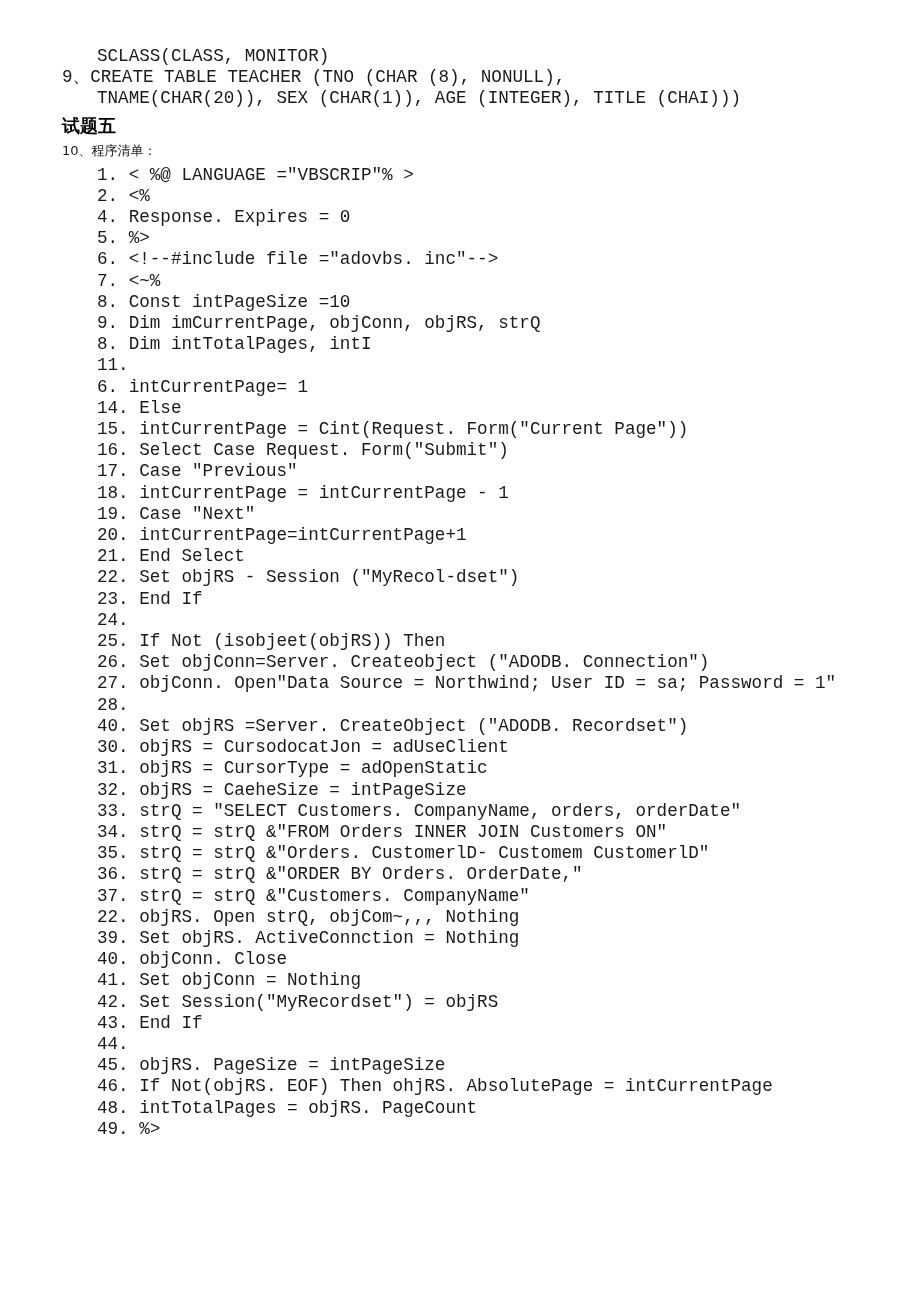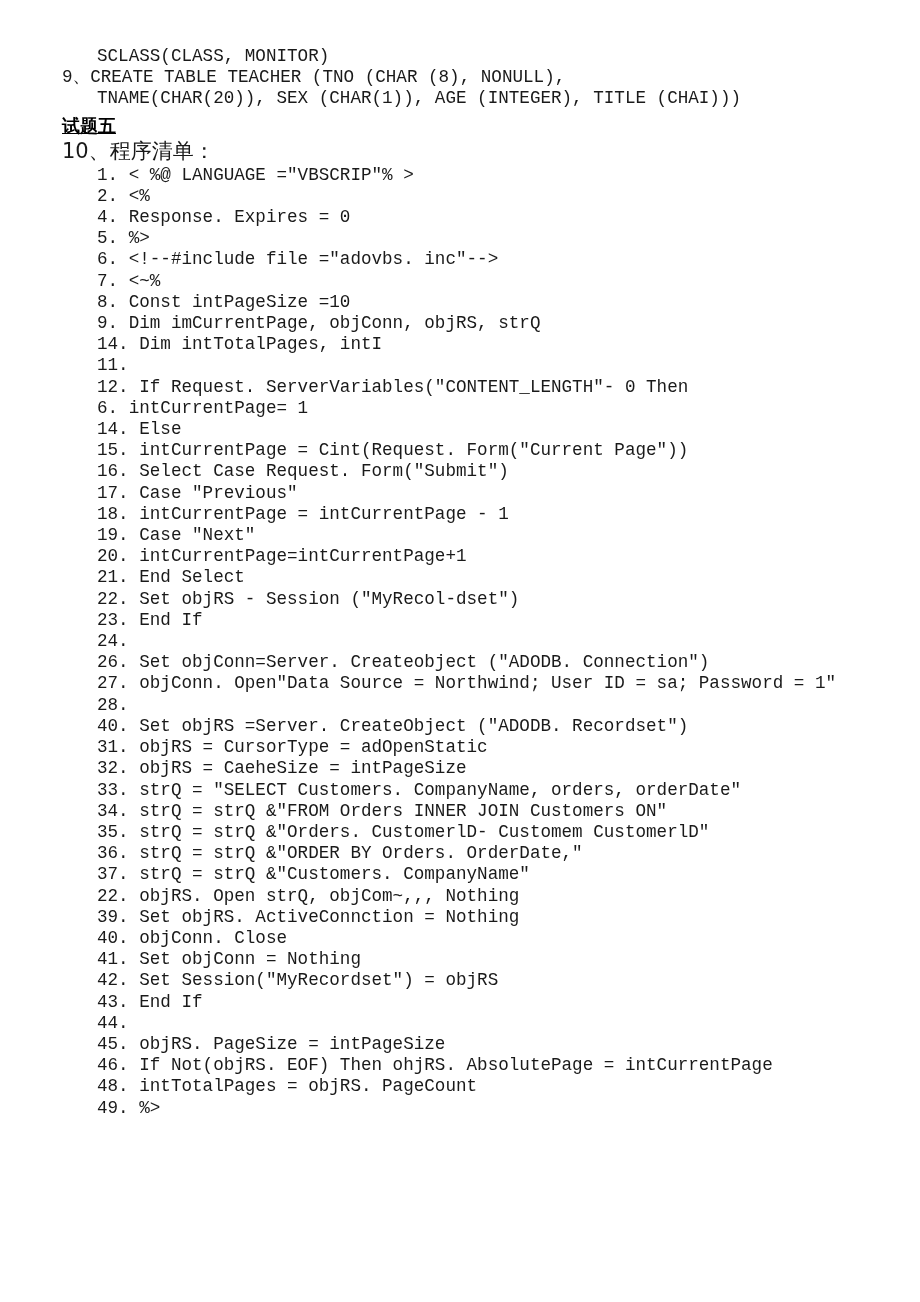--- a/index.html
+++ b/index.html
@@ -52,26 +52,25 @@
 
   .cjk-heading {
     font-family: "DejaVu Sans", "Liberation Sans", sans-serif;
     font-weight: bold;
     font-size: 18px;
     line-height: 26px;
     padding-left: 0px;
     margin-top: 3px;
     color: #000000;
     white-space: pre;
-    text-decoration: underline;
   }
 
   .cjk-line {
     font-family: "DejaVu Sans", "Liberation Sans", sans-serif;
-    font-size: 21px;
+    font-size: 13px;
     line-height: 24px;
     padding-left: 0px;
     color: #1a1a1a;
     white-space: pre;
   }
 
   .code-block {
     margin-top: 2px;
   }
 
@@ -102,39 +101,40 @@
 
     <div class="code-block">
         <div class="code-line">1. &lt; %@ LANGUAGE ="VBSCRIP"% &gt;</div>
         <div class="code-line">2. &lt;%</div>
         <div class="code-line">4. Response. Expires = 0</div>
         <div class="code-line">5. %&gt;</div>
         <div class="code-line">6. &lt;!--#include file ="adovbs. inc"--&gt;</div>
         <div class="code-line">7. &lt;~%</div>
         <div class="code-line">8. Const intPageSize =10</div>
         <div class="code-line">9. Dim imCurrentPage, objConn, objRS, strQ</div>
-        <div class="code-line">14. Dim intTotalPages, intI</div>
+        <div class="code-line">8. Dim intTotalPages, intI</div>
         <div class="code-line">11.</div>
-        <div class="code-line">12. If Request. ServerVariables("CONTENT_LENGTH"- 0 Then</div>
         <div class="code-line">6. intCurrentPage= 1</div>
         <div class="code-line">14. Else</div>
         <div class="code-line">15. intCurrentPage = Cint(Request. Form("Current Page"))</div>
         <div class="code-line">16. Select Case Request. Form("Submit")</div>
         <div class="code-line">17. Case "Previous"</div>
         <div class="code-line">18. intCurrentPage = intCurrentPage - 1</div>
         <div class="code-line">19. Case "Next"</div>
         <div class="code-line">20. intCurrentPage=intCurrentPage+1</div>
         <div class="code-line">21. End Select</div>
         <div class="code-line">22. Set objRS - Session ("MyRecol-dset")</div>
         <div class="code-line">23. End If</div>
         <div class="code-line">24.</div>
+        <div class="code-line">25. If Not (isobjeet(objRS)) Then</div>
         <div class="code-line">26. Set objConn=Server. Createobject ("ADODB. Connection")</div>
         <div class="code-line">27. objConn. Open"Data Source = Northwind; User ID = sa; Password = 1"</div>
         <div class="code-line">28.</div>
         <div class="code-line">40. Set objRS =Server. CreateObject ("ADODB. Recordset")</div>
+        <div class="code-line">30. objRS = CursodocatJon = adUseClient</div>
         <div class="code-line">31. objRS = CursorType = adOpenStatic</div>
         <div class="code-line">32. objRS = CaeheSize = intPageSize</div>
         <div class="code-line">33. strQ = "SELECT Customers. CompanyName, orders, orderDate"</div>
         <div class="code-line">34. strQ = strQ &amp;"FROM Orders INNER JOIN Customers ON"</div>
         <div class="code-line">35. strQ = strQ &amp;"Orders. CustomerlD- Customem CustomerlD"</div>
         <div class="code-line">36. strQ = strQ &amp;"ORDER BY Orders. OrderDate,"</div>
         <div class="code-line">37. strQ = strQ &amp;"Customers. CompanyName"</div>
         <div class="code-line">22. objRS. Open strQ, objCom~,,, Nothing</div>
         <div class="code-line">39. Set objRS. ActiveConnction = Nothing</div>
         <div class="code-line">40. objConn. Close</div>

